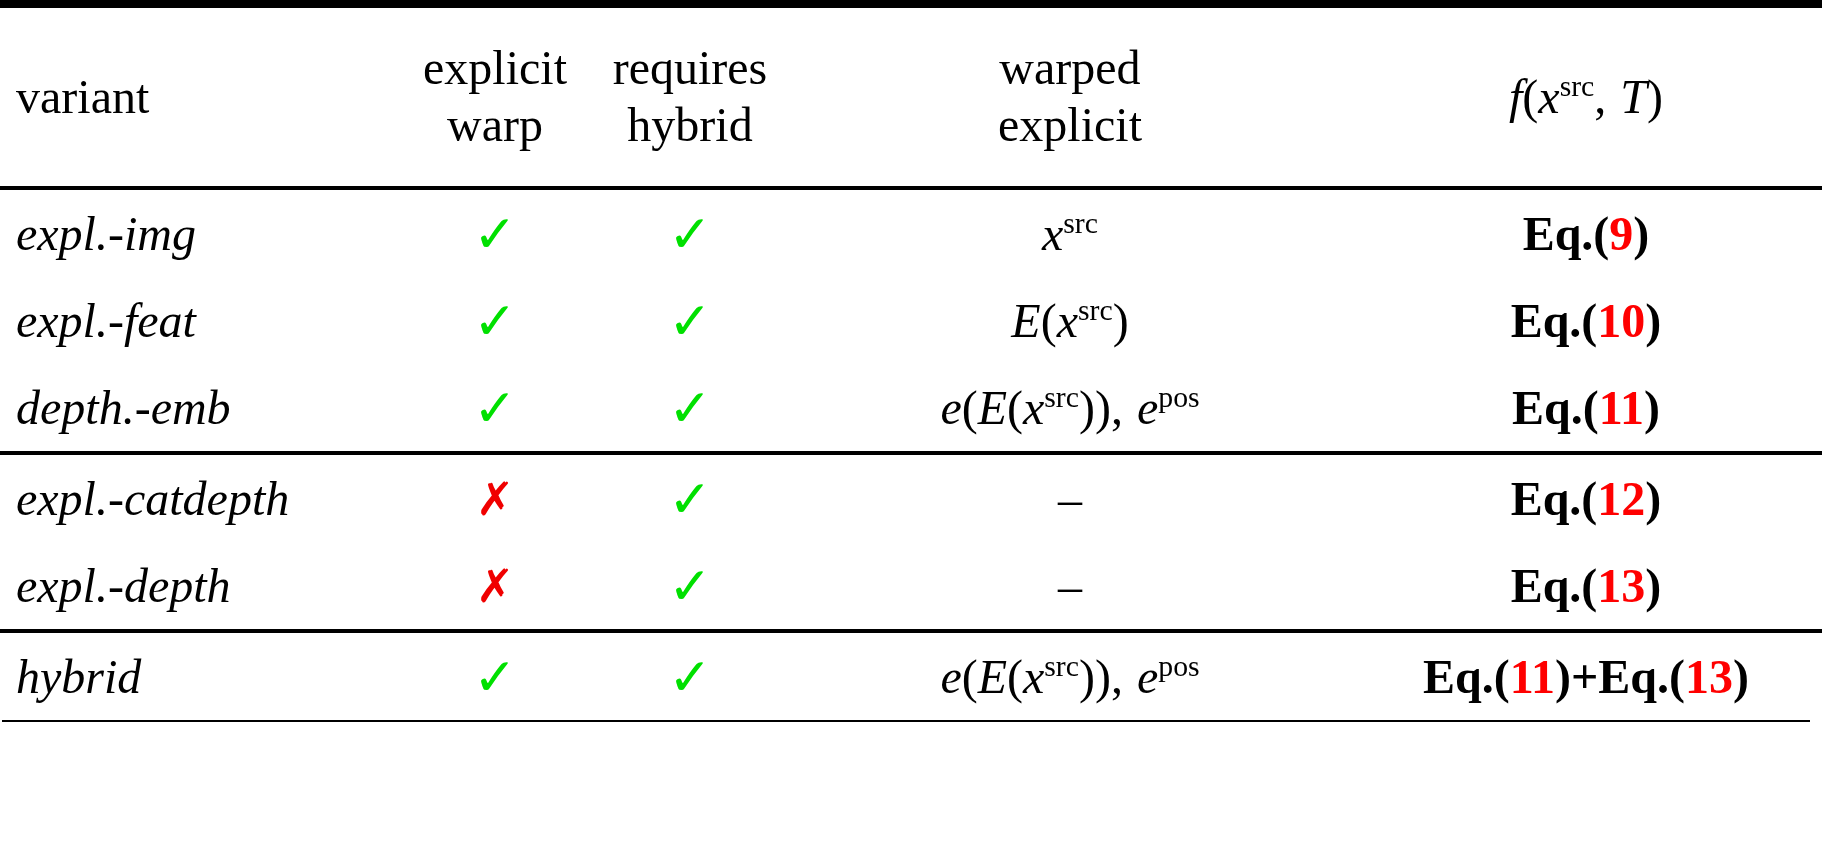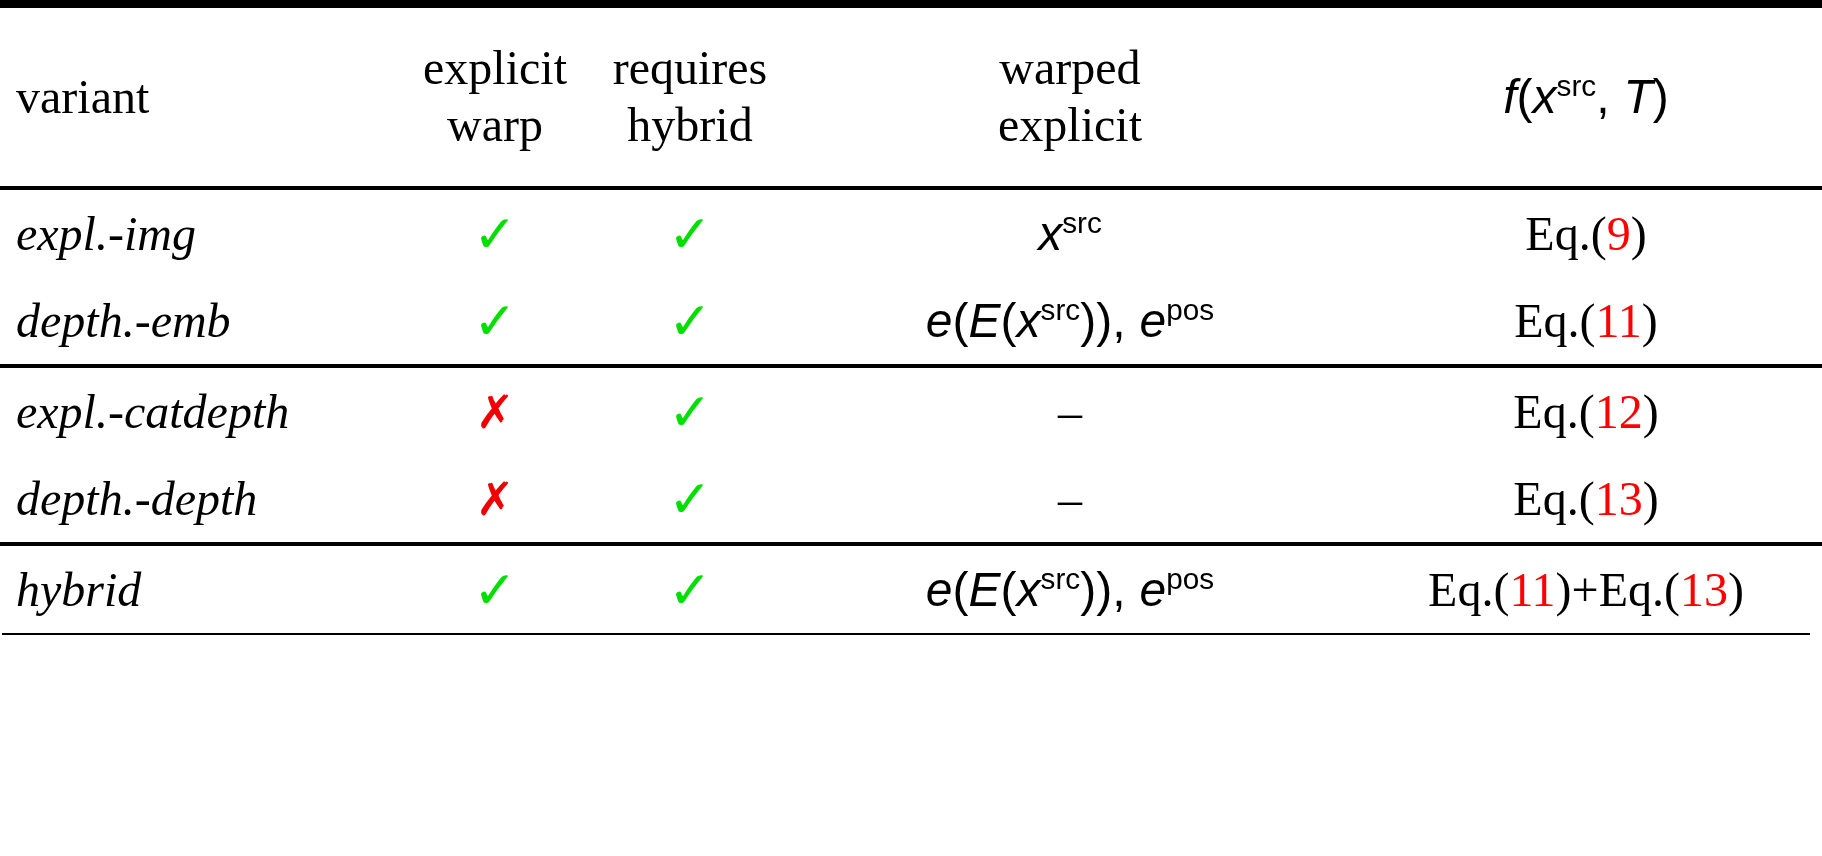--- a/index.html
+++ b/index.html
@@ -95,30 +95,30 @@
   .mark.check { color: #00e000; font-size: 52px; }
   .mark.cross { color: #f00000; font-size: 46px; }
   .dash {
     display: inline-block;
     font-size: 48px;
     line-height: 1;
     color: #000;
   }
 
   
-  .math { font-style: italic; font-family: Liberation Sans, sans-serif; white-space: nowrap; }
+  .math { font-style: italic; font-family: Liberation Serif, serif; white-space: nowrap; }
   .math sup {
     font-style: normal;
     font-size: 0.62em;
     vertical-align: super;
     line-height: 0;
   }
   .math .paren { font-style: normal; }
   .math .comma { font-style: normal; }
-  .eq { white-space: nowrap; font-style: normal; }
+  .eq { white-space: nowrap; font-style: normal; font-weight: bold; }
   .eqnum { color: #ff0000; }
 
   .spacer-sm { display: inline-block; width: 14px; }
 </style>
 </head>
 <body>
 
 <div class="table-wrap">
   <table class="variant-table">
     <colgroup>
@@ -173,20 +173,35 @@
           <span class="mark check">✓</span>
         </td>
         <td>
           <span class="math"><span>x</span><sup>src</sup></span>
         </td>
         <td>
           <span class="eq"><span>Eq.(</span><span class="eqnum">9</span><span>)</span></span>
         </td>
       </tr>
 
+      <tr>
+        <td class="variant-cell">expl.-feat</td>
+        <td>
+          <span class="mark check">✓</span>
+        </td>
+        <td>
+          <span class="mark check">✓</span>
+        </td>
+        <td>
+          <span class="math"><span>E</span><span class="paren">(</span><span>x</span><sup>src</sup><span class="paren">)</span></span>
+        </td>
+        <td>
+          <span class="eq"><span>Eq.(</span><span class="eqnum">10</span><span>)</span></span>
+        </td>
+      </tr>
 
       <tr>
         <td class="variant-cell">depth.-emb</td>
         <td>
           <span class="mark check">✓</span>
         </td>
         <td>
           <span class="mark check">✓</span>
         </td>
         <td>
@@ -211,21 +226,21 @@
         </td>
         <td>
           <span class="dash">–</span>
         </td>
         <td>
           <span class="eq"><span>Eq.(</span><span class="eqnum">12</span><span>)</span></span>
         </td>
       </tr>
 
       <tr>
-        <td class="variant-cell">depth.-depth</td>
+        <td class="variant-cell">expl.-depth</td>
         <td>
           <span class="mark cross">✗</span>
         </td>
         <td>
           <span class="mark check">✓</span>
         </td>
         <td>
           <span class="dash">–</span>
         </td>
         <td>

